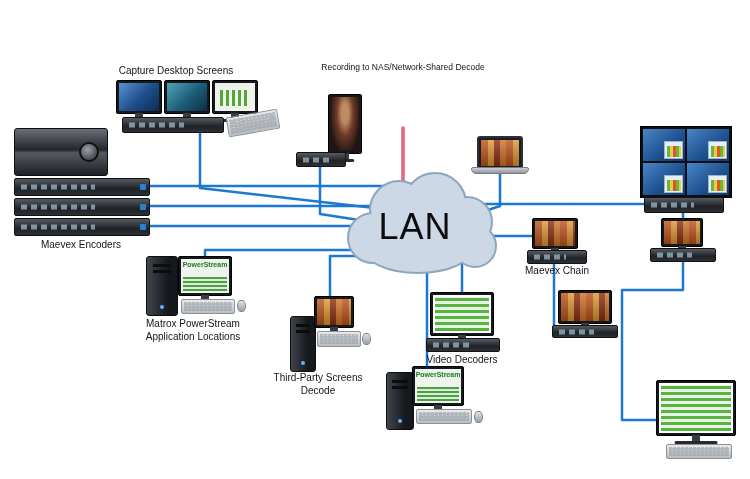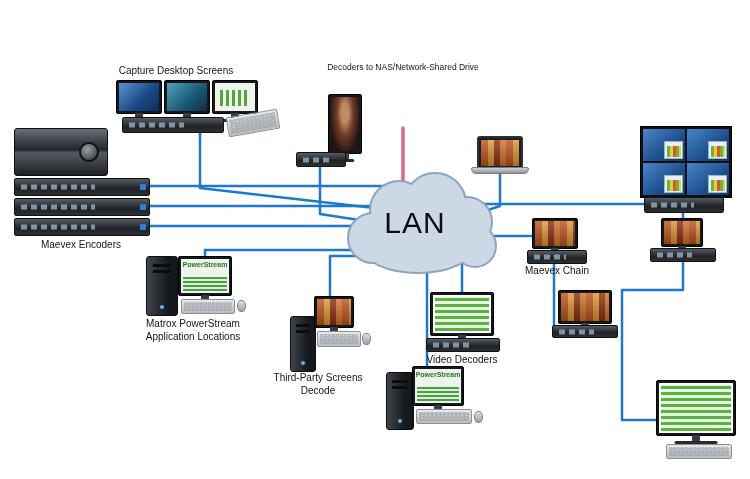--- a/index.html
+++ b/index.html
@@ -11,21 +11,21 @@
     --line-blue:#1d79cf; --line-red:#e0677e;
     --cloud-fill:#ccd8e6; --cloud-stroke:#8ca6be;
     --rec-red:#c41414; --background:#ffffff;
   }
   .lines-svg { position:absolute; left:0; top:0; z-index:1; }
   .net-line { fill:none; stroke:var(--line-blue); stroke-width:2.5; stroke-linejoin:round; stroke-linecap:round; }
   .rec-line { fill:none; stroke:var(--line-red); stroke-width:3.5; stroke-linecap:round; }
   .cloud-svg { position:absolute; z-index:2; }
   .cloud-outline { fill:var(--cloud-fill); stroke:var(--cloud-stroke); stroke-width:4; }
   .cloud-fill2 { fill:var(--cloud-fill); stroke:none; }
-  .cloud-label { position:absolute; z-index:3; font-size:30px; color:#0c0c0c; text-align:center; letter-spacing:1px; }
+  .cloud-label { position:absolute; z-index:3; font-size:36px; color:#0c0c0c; text-align:center; letter-spacing:1px; }
   .label { position:absolute; z-index:4; font-size:10px; line-height:1.3; color:#141414; text-align:center; }
 
   .monitor { position:absolute; z-index:2; background:#15181c; border:1px solid #000;
              border-radius:2px; padding:2px; box-sizing:border-box; }
   .monitor::before { content:""; position:absolute; left:50%; bottom:-6px; transform:translateX(-50%);
                      width:8px; height:6px; background:#383d44; }
   .monitor::after { content:""; position:absolute; left:50%; bottom:-9px; transform:translateX(-50%);
                     width:55%; height:3px; background:#272b30; border-radius:2px; }
   .screen { width:100%; height:100%; position:relative; overflow:hidden; display:block; }
 
@@ -153,21 +153,21 @@
   <div class="devicebox encoder" style="left:14px;top:178px;width:134px;height:16px;"></div>
   <div class="devicebox encoder" style="left:14px;top:198px;width:134px;height:16px;"></div>
   <div class="devicebox encoder" style="left:14px;top:218px;width:134px;height:16px;"></div>
   <div class="label" style="left:21px;top:238px;width:120px;">Maevex Encoders</div>
 
   <div class="monitor" style="left:328px;top:94px;width:34px;height:60px;">
     <div class="screen scr-person"></div>
   </div>
   <div class="devicebox" style="left:296px;top:152px;width:48px;height:13px;"></div>
 
-  <div class="label" style="left:313px;top:62px;width:180px;font-size:8.5px;">Decoders to NAS/Network-Shared Drive</div>
+  <div class="label" style="left:313px;top:62px;width:180px;font-size:8.5px;">Recording to NAS/Network-Shared Decode</div>
 
   <div class="laptop-screen" style="left:477px;top:136px;width:46px;height:32px;">
     <div class="screen scr-food"></div>
   </div>
   <div class="laptop-base" style="left:471px;top:167px;width:58px;"></div>
 
   <div class="vwall" style="left:640px;top:126px;width:92px;height:72px;">
     <div class="screen scr-vw"></div>
     <div class="screen scr-vw"></div>
     <div class="screen scr-vw"></div>

